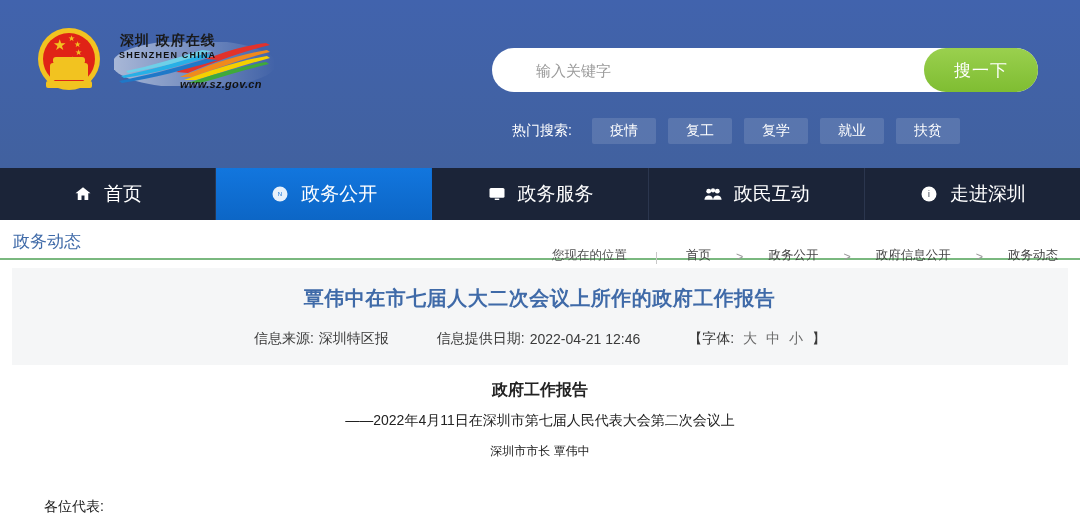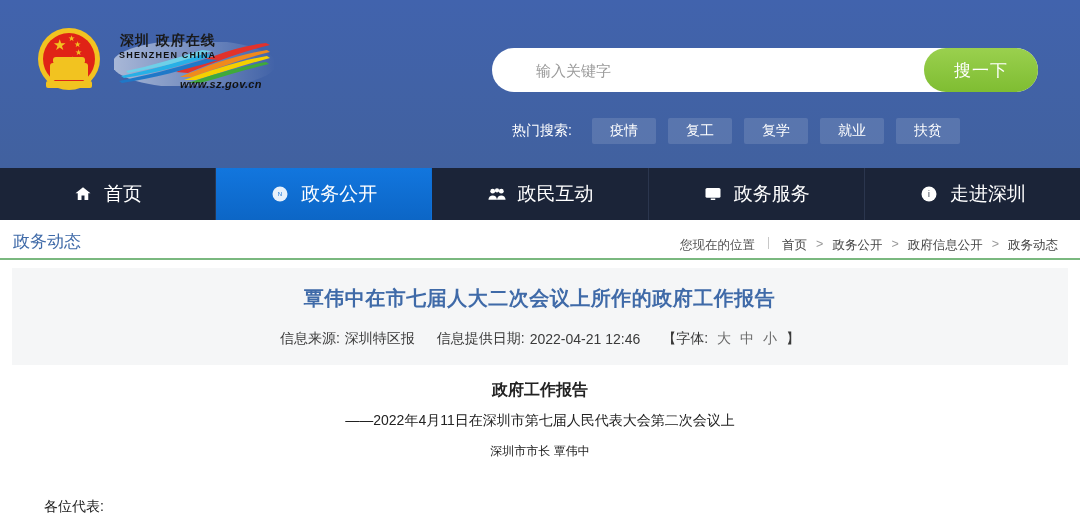--- a/index.html
+++ b/index.html
@@ -129,22 +129,22 @@
     position: relative; width: 1080px; height: 40px;
     background: #ffffff; border-bottom: 2px solid #7ab87f;
     display: flex; align-items: center;
   }
   .crumb-title {
     position: absolute; left: 13px; top: 10px;
     color: #3f6aa8; font-size: 17px;
     font-family: "DejaVu Sans", sans-serif;
   }
   .crumb-path {
-    position: absolute; right: 22px; top: 17px;
-    display: flex; align-items: flex-start; gap: 9px;
+    position: absolute; right: 22px; top: 27px;
+    display: flex; align-items: flex-end; gap: 25px;
     color: #555; font-size: 12.5px;
   }
   .crumb-path .sep-bar {
     display: inline-block; width: 1px; height: 12px; background: #c8c8c8; margin: 0 4px;
   }
   .crumb-path a { color: #444; text-decoration: none; cursor: pointer; }
   .crumb-path .gt { color: #999; }
 
   
   .art-panel {
@@ -153,21 +153,21 @@
     background: #f5f6f7;
   }
   .art-title {
     position: absolute; left: 0; right: 1px; top: 17px;
     text-align: center; color: #3f6aa8; font-size: 20px; font-weight: bold;
     letter-spacing: .5px;
     font-family: "DejaVu Sans", sans-serif;
   }
   .art-meta {
     position: absolute; left: 0; right: 0; top: 62px;
-    display: flex; align-items: flex-end; justify-content: center; gap: 22px;
+    display: flex; align-items: flex-end; justify-content: center; gap: 48px;
     color: #3a3a3a; font-size: 14px;
   }
   .meta-group { display: flex; align-items: center; gap: 5px; }
   .font-size-ctl { display: flex; align-items: center; gap: 9px; color: #3a3a3a; }
   .font-size-ctl .sz { color: #6b6b6b; cursor: pointer; }
   .eye-colors { display: flex; align-items: center; gap: 8px; }
   .swatch { width: 17px; height: 15px; display: inline-block; cursor: pointer; }
 
   
   .art-body {
@@ -257,39 +257,39 @@
       <svg width="18" height="18" viewBox="0 0 24 24">
         <circle cx="12" cy="12" r="10" fill="#ffffff" opacity="0.9"></circle>
         <text x="12" y="15" font-size="8" text-anchor="middle" fill="#0f6fd6" font-family="Liberation Sans">N</text>
       </svg>
     </span>
     <span>政务公开</span>
   </div>
 
   <div class="nav-item">
     <span class="nav-icon">
+      <svg width="18" height="18" viewBox="0 0 24 24" fill="#ffffff">
+        <rect x="2" y="4" width="20" height="13" rx="2"></rect>
+        <rect x="9" y="18" width="6" height="2"></rect>
+      </svg>
+    </span>
+    <span>政务服务</span>
+  </div>
+
+  <div class="nav-item">
+    <span class="nav-icon">
       <svg width="20" height="18" viewBox="0 0 28 24" fill="#ffffff">
         <circle cx="8" cy="8" r="3.4"></circle>
           <circle cx="20" cy="8" r="3.4"></circle>
           <circle cx="14" cy="7" r="3"></circle>
         <path d="M2 20c0-4 3-6 6-6s6 2 6 6z"></path>
           <path d="M14 20c0-4 3-6 6-6s6 2 6 6z"></path>
       </svg>
     </span>
     <span>政民互动</span>
-  </div>
-
-  <div class="nav-item">
-    <span class="nav-icon">
-      <svg width="18" height="18" viewBox="0 0 24 24" fill="#ffffff">
-        <rect x="2" y="4" width="20" height="13" rx="2"></rect>
-        <rect x="9" y="18" width="6" height="2"></rect>
-      </svg>
-    </span>
-    <span>政务服务</span>
   </div>
 
   <div class="nav-item">
     <span class="nav-icon">
       <svg width="18" height="18" viewBox="0 0 24 24">
         <circle cx="12" cy="12" r="10" fill="#ffffff"></circle>
         <text x="12" y="16" font-size="11" text-anchor="middle" fill="#1b2438" font-family="Liberation Sans">i</text>
       </svg>
     </span>
     <span>走进深圳</span>

